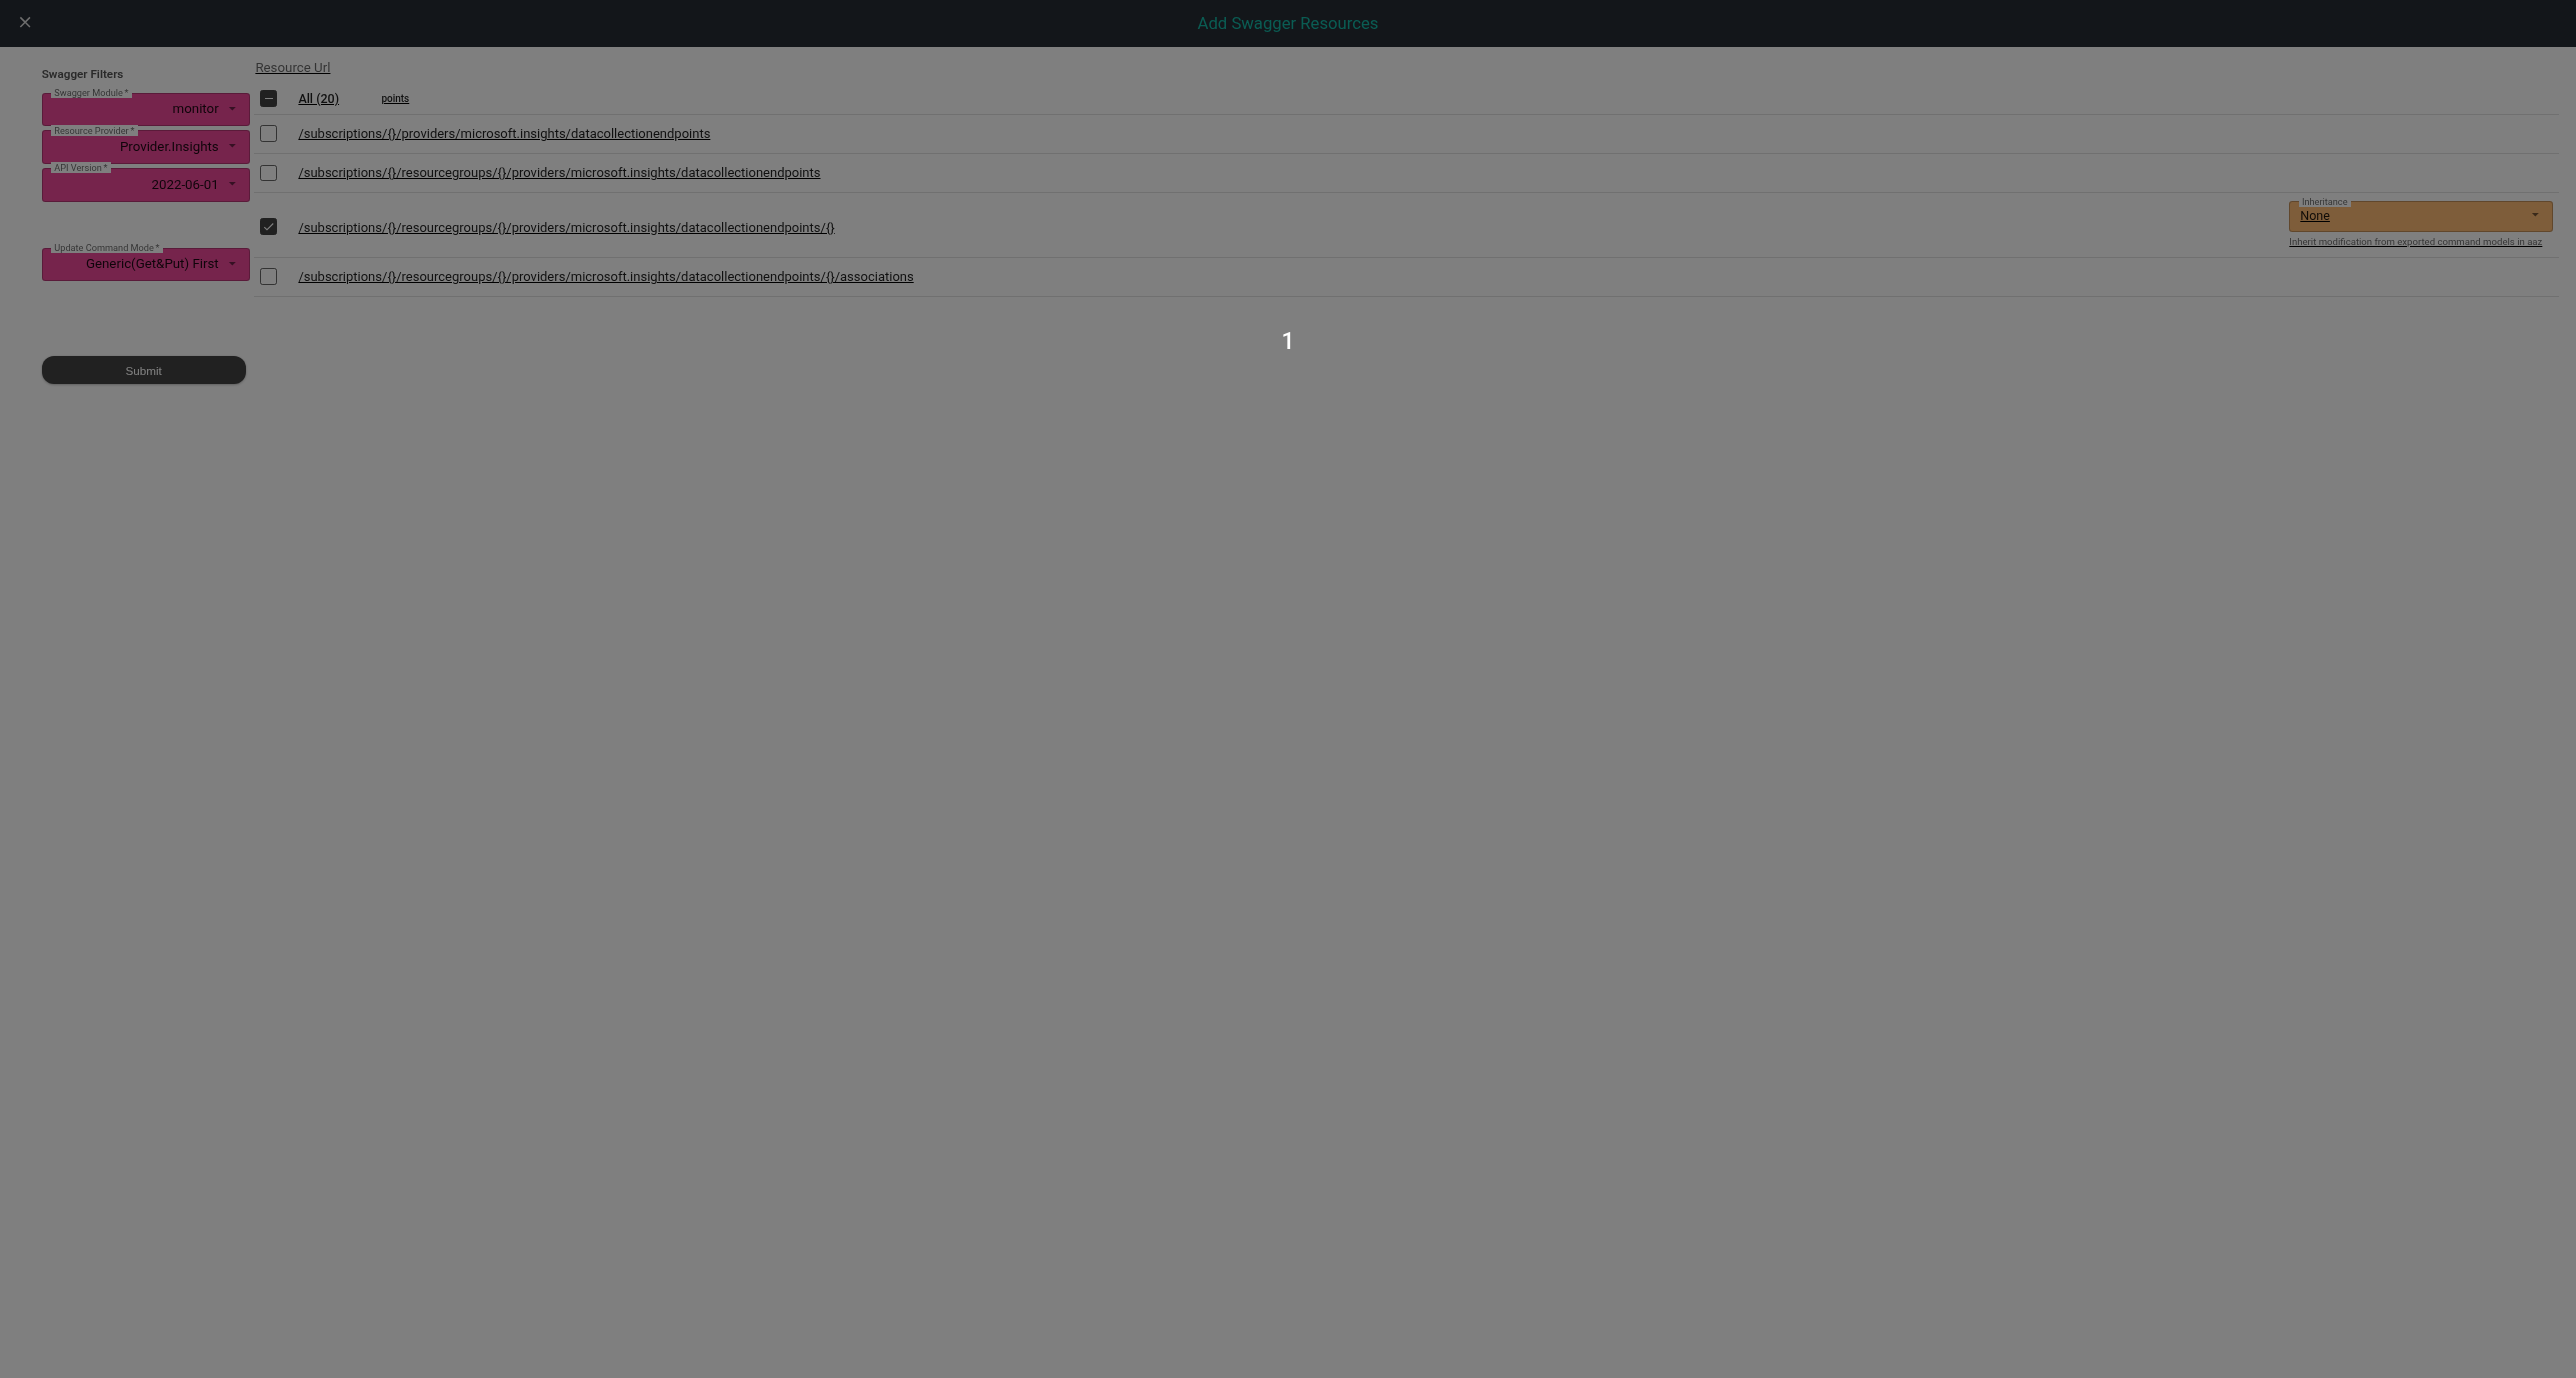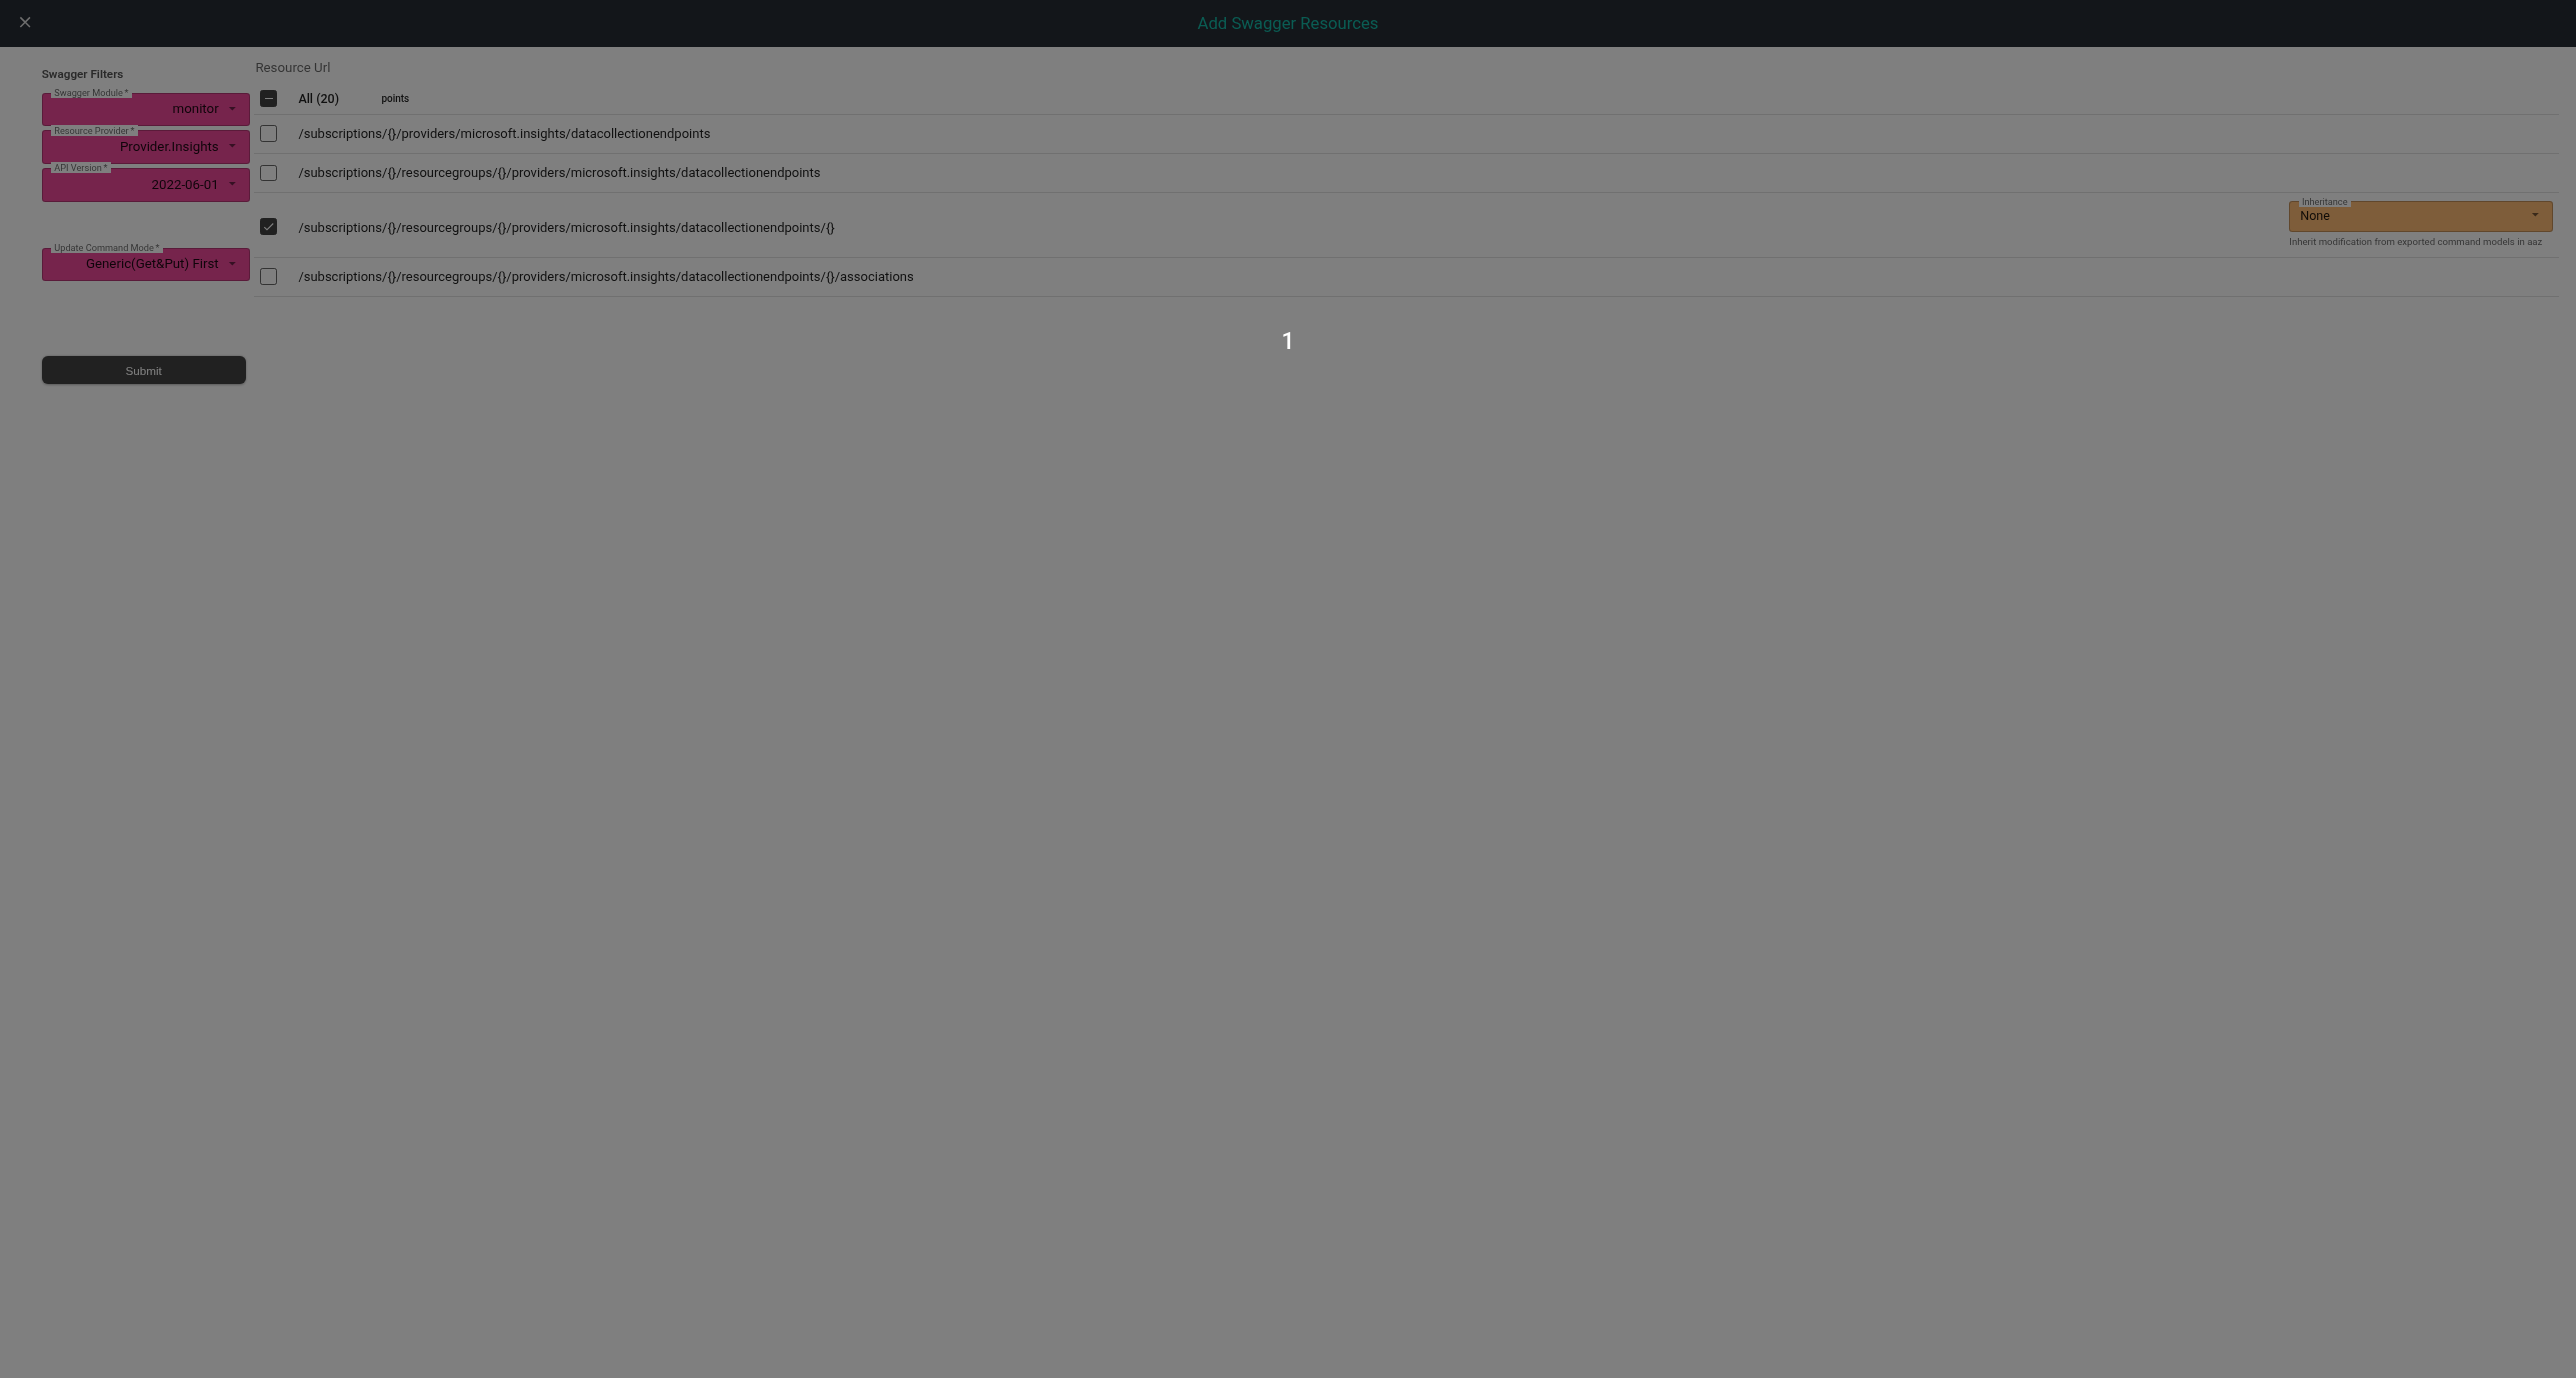--- a/index.html
+++ b/index.html
@@ -88,30 +88,31 @@
     color: rgba(0,0,0,0.54);
   }
   .field-caret svg { width: 16.7px; height: 16.7px; }
   .submit-btn {
     display: block;
     width: 204px;
     margin-top: 75px;
     background: #424242;
     color: #fff;
     border: none;
-    border-radius: 6px;
+    border-radius: 12px;
     padding: 7.5px 0;
     font-size: 11.7px;
     font-weight: 500;
     cursor: pointer;
     box-shadow: 0 0.8px 2.5px rgba(0,0,0,0.3);
   }
   .main {
     flex: 1;
     padding: 3.3px 0 0 0;
+    text-decoration: underline;
   }
   .main-title {
     font-size: 13.3px;
     color: rgba(0,0,0,0.6);
     margin-bottom: 8.3px;
     margin-left: 1.7px;
   }
   .table {
     width: 100%;
   }

